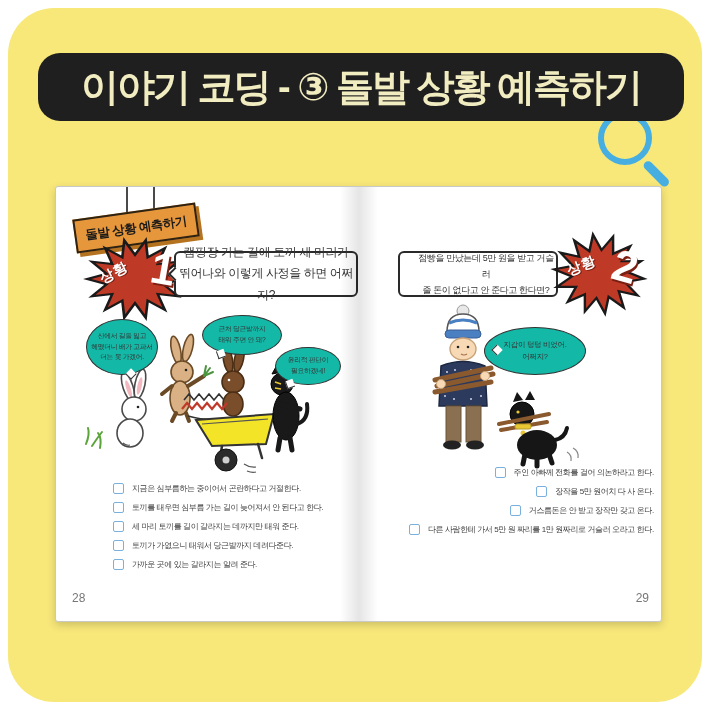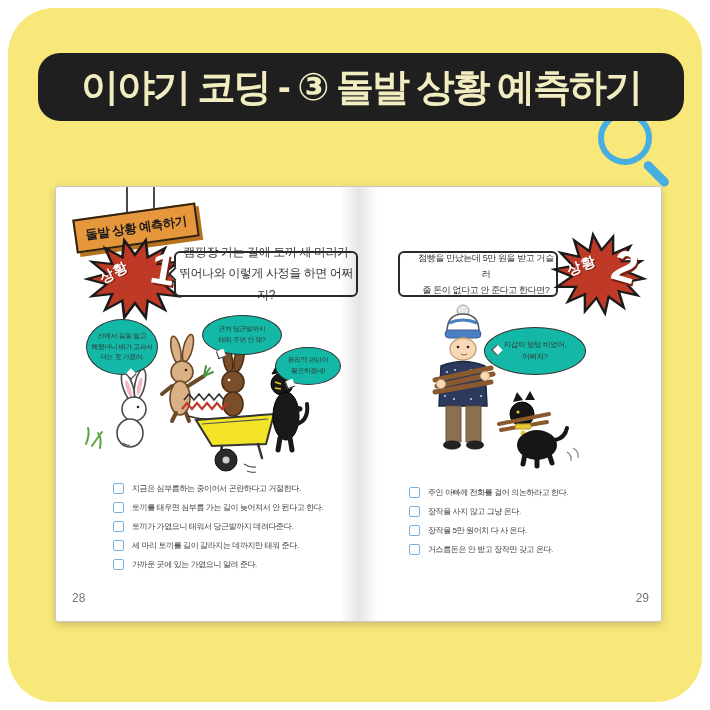--- a/index.html
+++ b/index.html
@@ -85,21 +85,21 @@
   .yel-ln { stroke:#e8c832; stroke-width:1.6; fill:none; }
   .blk-arm{ stroke:#191919; stroke-width:5; stroke-linecap:round; fill:none; }
   .blk-tail{ stroke:#191919; stroke-width:4; fill:none; stroke-linecap:round; }
   .barrow { fill:#f3e428; stroke:#333; stroke-width:2; }
   .ln     { stroke:#333; stroke-width:2.5; fill:none; stroke-linecap:round; }
   .ln-thin{ stroke:#555; stroke-width:1.2; fill:none; }
 
   
   .checklist { position:absolute; display:flex; flex-direction:column; gap:8px; }
   .cl-left  { left:57px;  top:296px; }
-  .cl-right { left:353px; top:300px; }
+  .cl-right { left:353px; top:280px;align-items:flex-end; }
   .check-row { display:flex; align-items:center; gap:8px; }
   .checkbox { width:11px; height:11px; border:1.6px solid #7ab0dd; border-radius:2px; background:#fff; flex:0 0 auto; }
   .check-label { font-size:8px; color:#404040; letter-spacing:-0.4px; white-space:nowrap; }
 
   .pagenum { position:absolute; font-size:12px; color:#777; top:404px; }
   .pn-left  { left:16px; }
   .pn-right { right:12px; }
 
   .preline { white-space:pre-line; }
 </style>
@@ -215,29 +215,29 @@
       <div class="check-row">
         <span class="checkbox"></span>
         <span class="check-label">지금은 심부름하는 중이어서 곤란하다고 거절한다.</span>
       </div>
       <div class="check-row">
         <span class="checkbox"></span>
         <span class="check-label">토끼를 태우면 심부름 가는 길이 늦어져서 안 된다고 한다.</span>
       </div>
       <div class="check-row">
         <span class="checkbox"></span>
+        <span class="check-label">세 마리 토끼를 길이 갈라지는 데까지만 태워 준다.</span>
+      </div>
+      <div class="check-row">
+        <span class="checkbox"></span>
         <span class="check-label">토끼가 가엾으니 태워서 당근밭까지 데려다준다.</span>
       </div>
       <div class="check-row">
         <span class="checkbox"></span>
-        <span class="check-label">세 마리 토끼를 길이 갈라지는 데까지만 태워 준다.</span>
-      </div>
-      <div class="check-row">
-        <span class="checkbox"></span>
-        <span class="check-label">가까운 곳에 있는 가엾으니 알려 준다.</span>
+        <span class="check-label">가까운 곳에 있는 갈라지는 알려 준다.</span>
       </div>
     </div>
 
     <span class="pagenum pn-left">28</span>
 
     <div class="qbubble qb2">
       <div class="txt preline" style="font-size:9px;">점빵을 만났는데 5만 원을 받고 거슬러
 줄 돈이 없다고 안 준다고 한다면?</div>
     </div>
 
@@ -299,29 +299,29 @@
       </g>
     </svg>
 
     <div class="checklist cl-right">
       <div class="check-row">
         <span class="checkbox"></span>
         <span class="check-label">주인 아빠께 전화를 걸어 의논하라고 한다.</span>
       </div>
       <div class="check-row">
         <span class="checkbox"></span>
-        <span class="check-label">장작을 사지 않고 그냥 온다.</span>
-      </div>
-      <div class="check-row">
-        <span class="checkbox"></span>
         <span class="check-label">장작을 5만 원어치 다 사 온다.</span>
       </div>
       <div class="check-row">
         <span class="checkbox"></span>
         <span class="check-label">거스름돈은 안 받고 장작만 갖고 온다.</span>
+      </div>
+      <div class="check-row">
+        <span class="checkbox"></span>
+        <span class="check-label">다른 사람한테 가서 5만 원 짜리를 1만 원짜리로 거슬러 오라고 한다.</span>
       </div>
     </div>
 
     <span class="pagenum pn-right">29</span>
 
     <div class="gutter"></div>
   </div>
 </div>
 
 </body></html>

